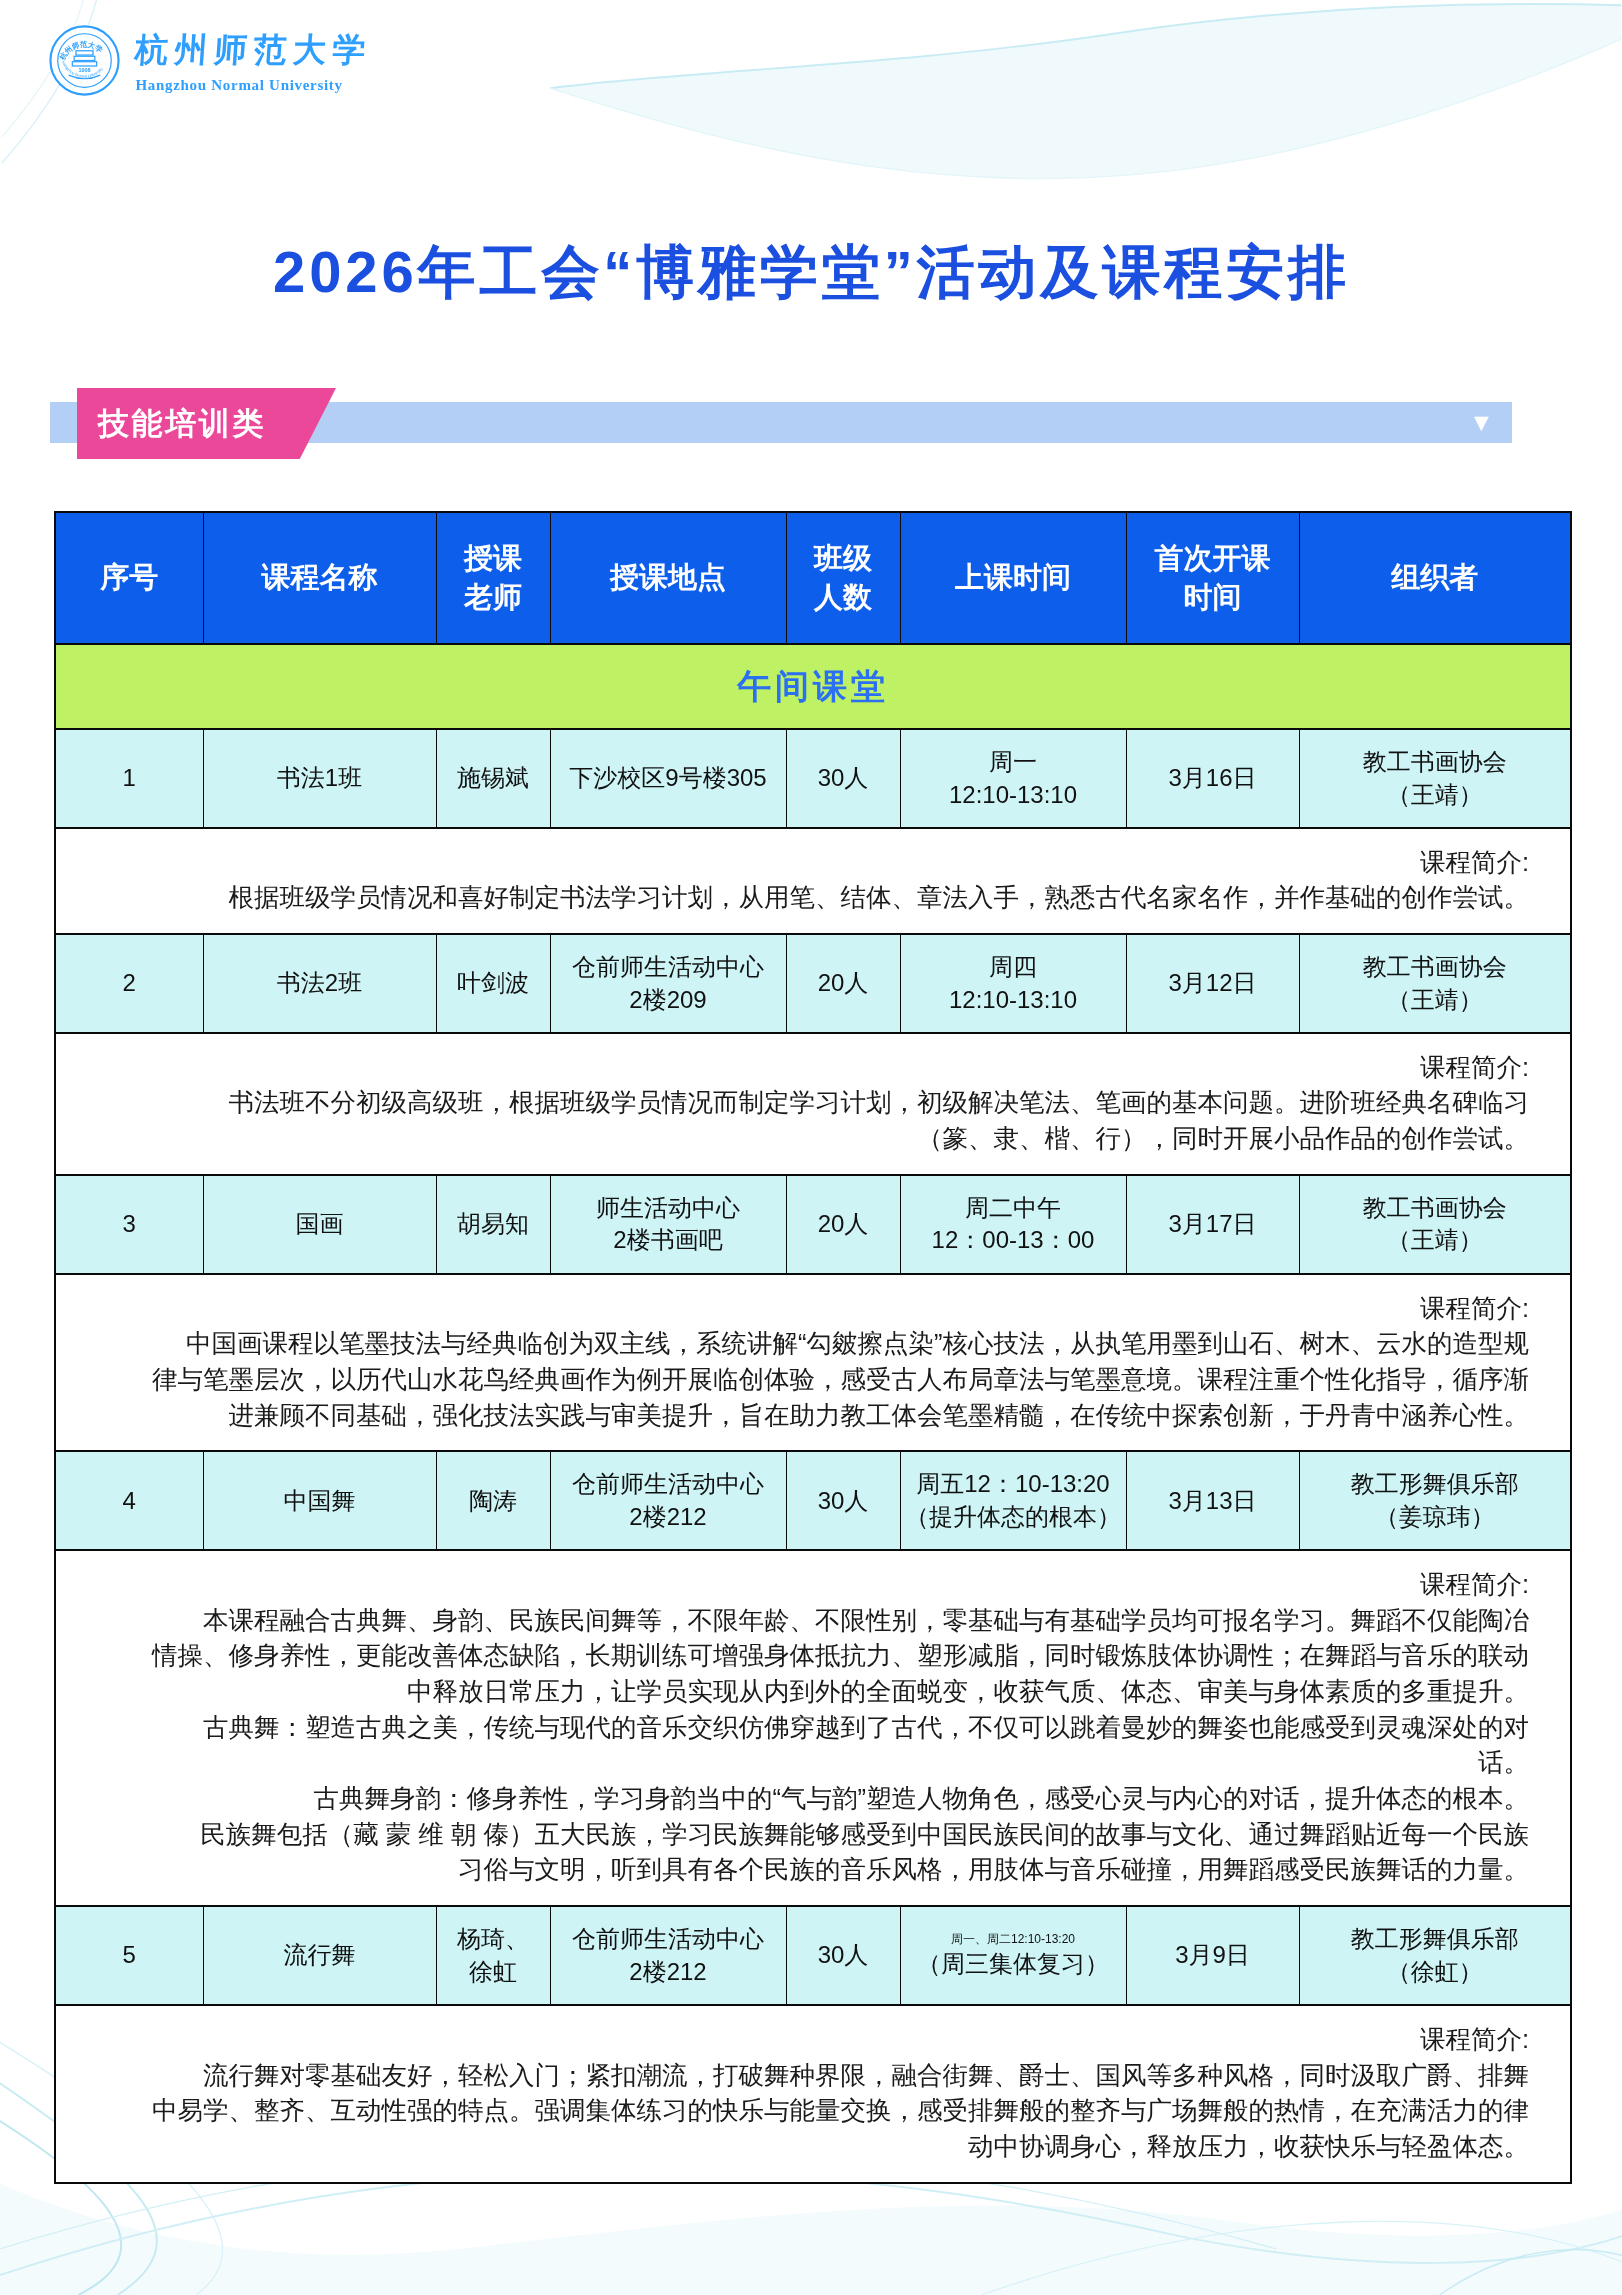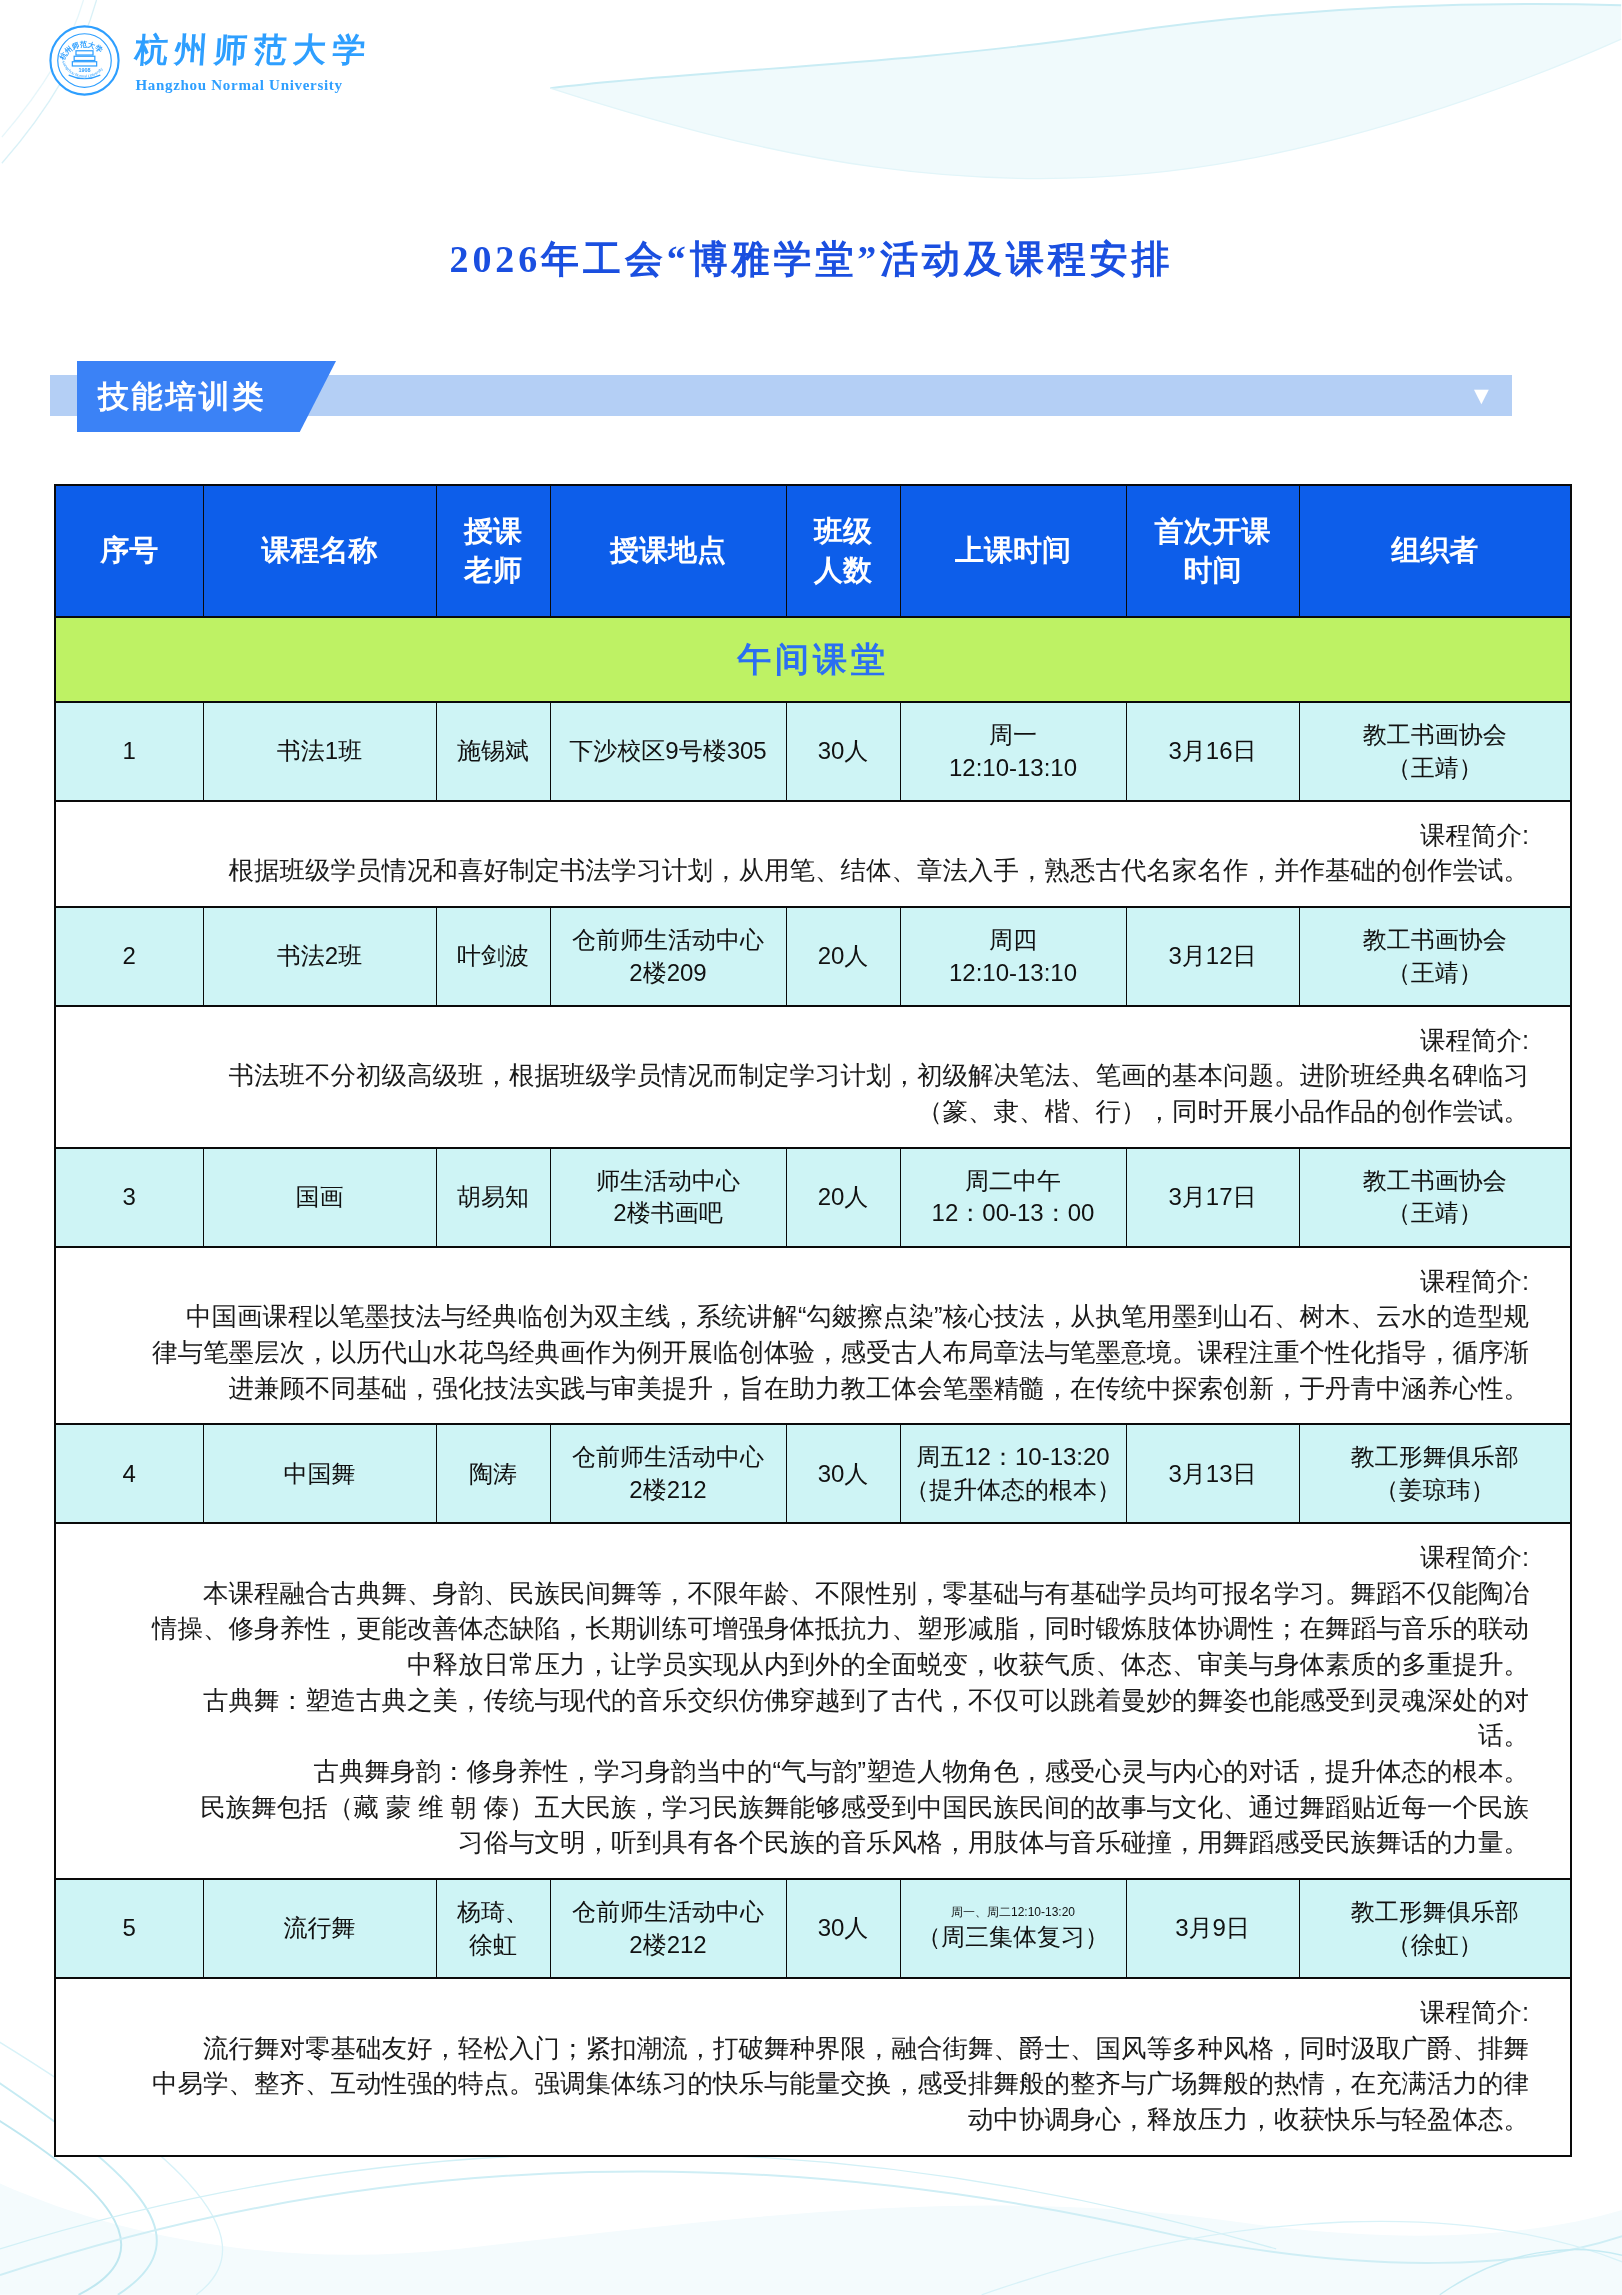--- a/index.html
+++ b/index.html
@@ -17,37 +17,37 @@
   
   .brand { position:relative; z-index:2; display:flex; align-items:center; padding:23.6px 0 0 48px; height:98px; }
   .logo { width:73px; height:73px; flex:0 0 auto; }
   .brand-text { margin-left:14.4px; color:#2e9fff; }
   .brand-cn { font-size:33px; font-weight:bold; letter-spacing:6.5px; font-family:"Liberation Serif","DejaVu Serif",serif; transform:skewX(-4deg); }
   .brand-en { font-size:15px; font-weight:bold; letter-spacing:0.7px; margin-top:3.9px; font-family:"Liberation Serif","DejaVu Serif",serif; }
 
   
   .title {
     position:relative; z-index:2; margin-top:136px; text-align:center;
-    font-size:38px; font-weight:bold; color:#1a4fe0; letter-spacing:3.9px;
-    font-family:Liberation Serif, serif;
+    font-size:58px; font-weight:bold; color:#1a4fe0; letter-spacing:3.9px;
+    font-family:Liberation Sans, sans-serif;
   }
 
   
   .banner { position:relative; z-index:2; margin-top:76px; height:71px; }
   .banner-strip {
     position:absolute; left:50px; top:14.4px; width:1462px; height:41px;
     background:#b4cff5;
   }
   .banner-caret {
     position:absolute; right:18.3px; top:0; height:41px; line-height:41px;
     color:#ffffff; font-size:25px;
   }
   .banner-tab {
     position:absolute; left:77px; top:0; width:259px; height:71px;
-    background:#3b82f6;
+    background:#ec4899;
     clip-path:polygon(0 0, 100% 0, 86% 100%, 0 100%);
     display:flex; align-items:center;
   }
   .banner-tab span {
     color:#ffffff; font-size:31px; font-weight:bold; letter-spacing:2.6px; padding-left:21px;
   }
 
   
   .table-wrap { position:relative; z-index:2; margin:52px 54px 0 54px; }
   table.course-table {

